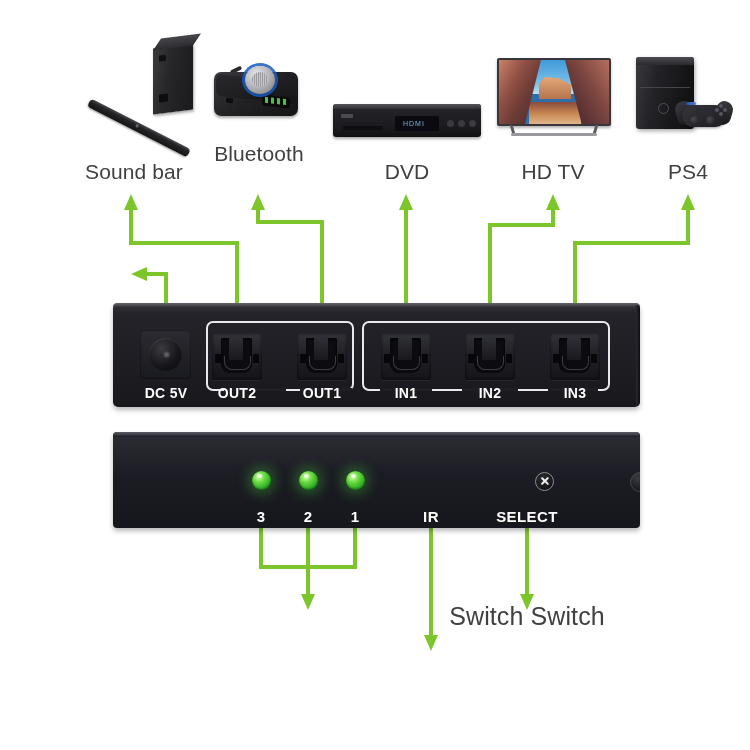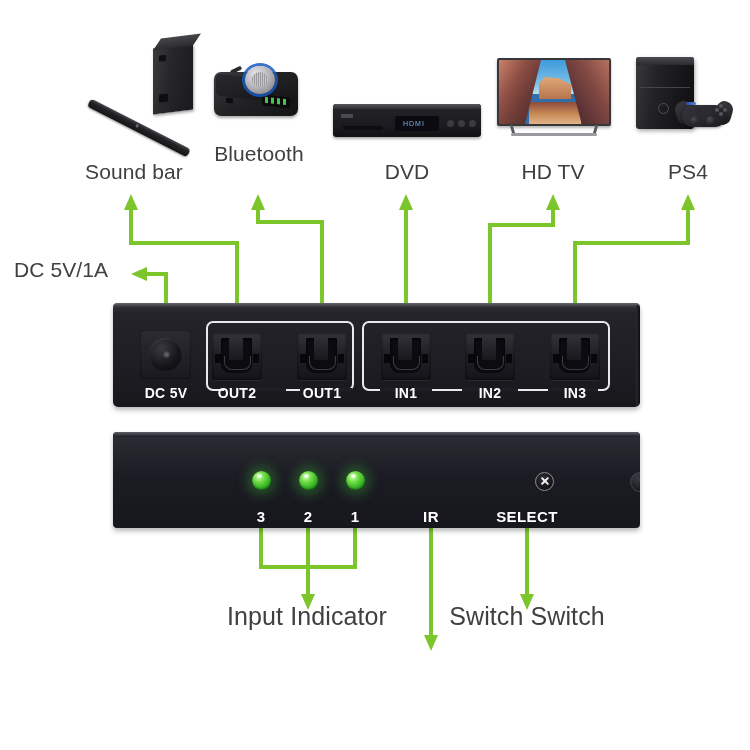--- a/index.html
+++ b/index.html
@@ -253,21 +253,20 @@
   <div class="lbl c lbl2" style="left:259px;top:141px;">
     <div>Bluetooth</div>
   </div>
 
   <div class="lbl c" style="left:407px;top:160px;">DVD</div>
 
   <div class="lbl c" style="left:553px;top:160px;">HD TV</div>
 
   <div class="lbl c" style="left:688px;top:160px;">PS4</div>
 
-  <div class="lbl" style="left:14px;top:258px;">DC 5V/1A</div>
 
   <svg class="wires" viewBox="0 0 750 750">
     <g fill="none" stroke="#7cc62c" stroke-width="4" stroke-linecap="butt" stroke-linejoin="miter">
 
       <path d="M166,343 L166,274 L140,274"></path>
 
       <path d="M237,343 L237,243 L131,243 L131,203"></path>
 
       <path d="M322,343 L322,222 L258,222 L258,203"></path>
 
@@ -382,16 +381,15 @@
       </div>
     <div class="selbtn"></div>
 
     <div class="ftxt" style="left:148px;top:76px;">3</div>
     <div class="ftxt" style="left:195px;top:76px;">2</div>
     <div class="ftxt" style="left:242px;top:76px;">1</div>
     <div class="ftxt" style="left:318px;top:76px;">IR</div>
     <div class="ftxt" style="left:414px;top:76px;">SELECT</div>
   </div>
 
-  <div class="lbl c" style="left:307px;top:602px;font-size:25px;">Input Indicator</div>
   <div class="lbl c" style="left:527px;top:602px;font-size:25px;">Switch Switch</div>
 
 </div>
 
 </body></html>

